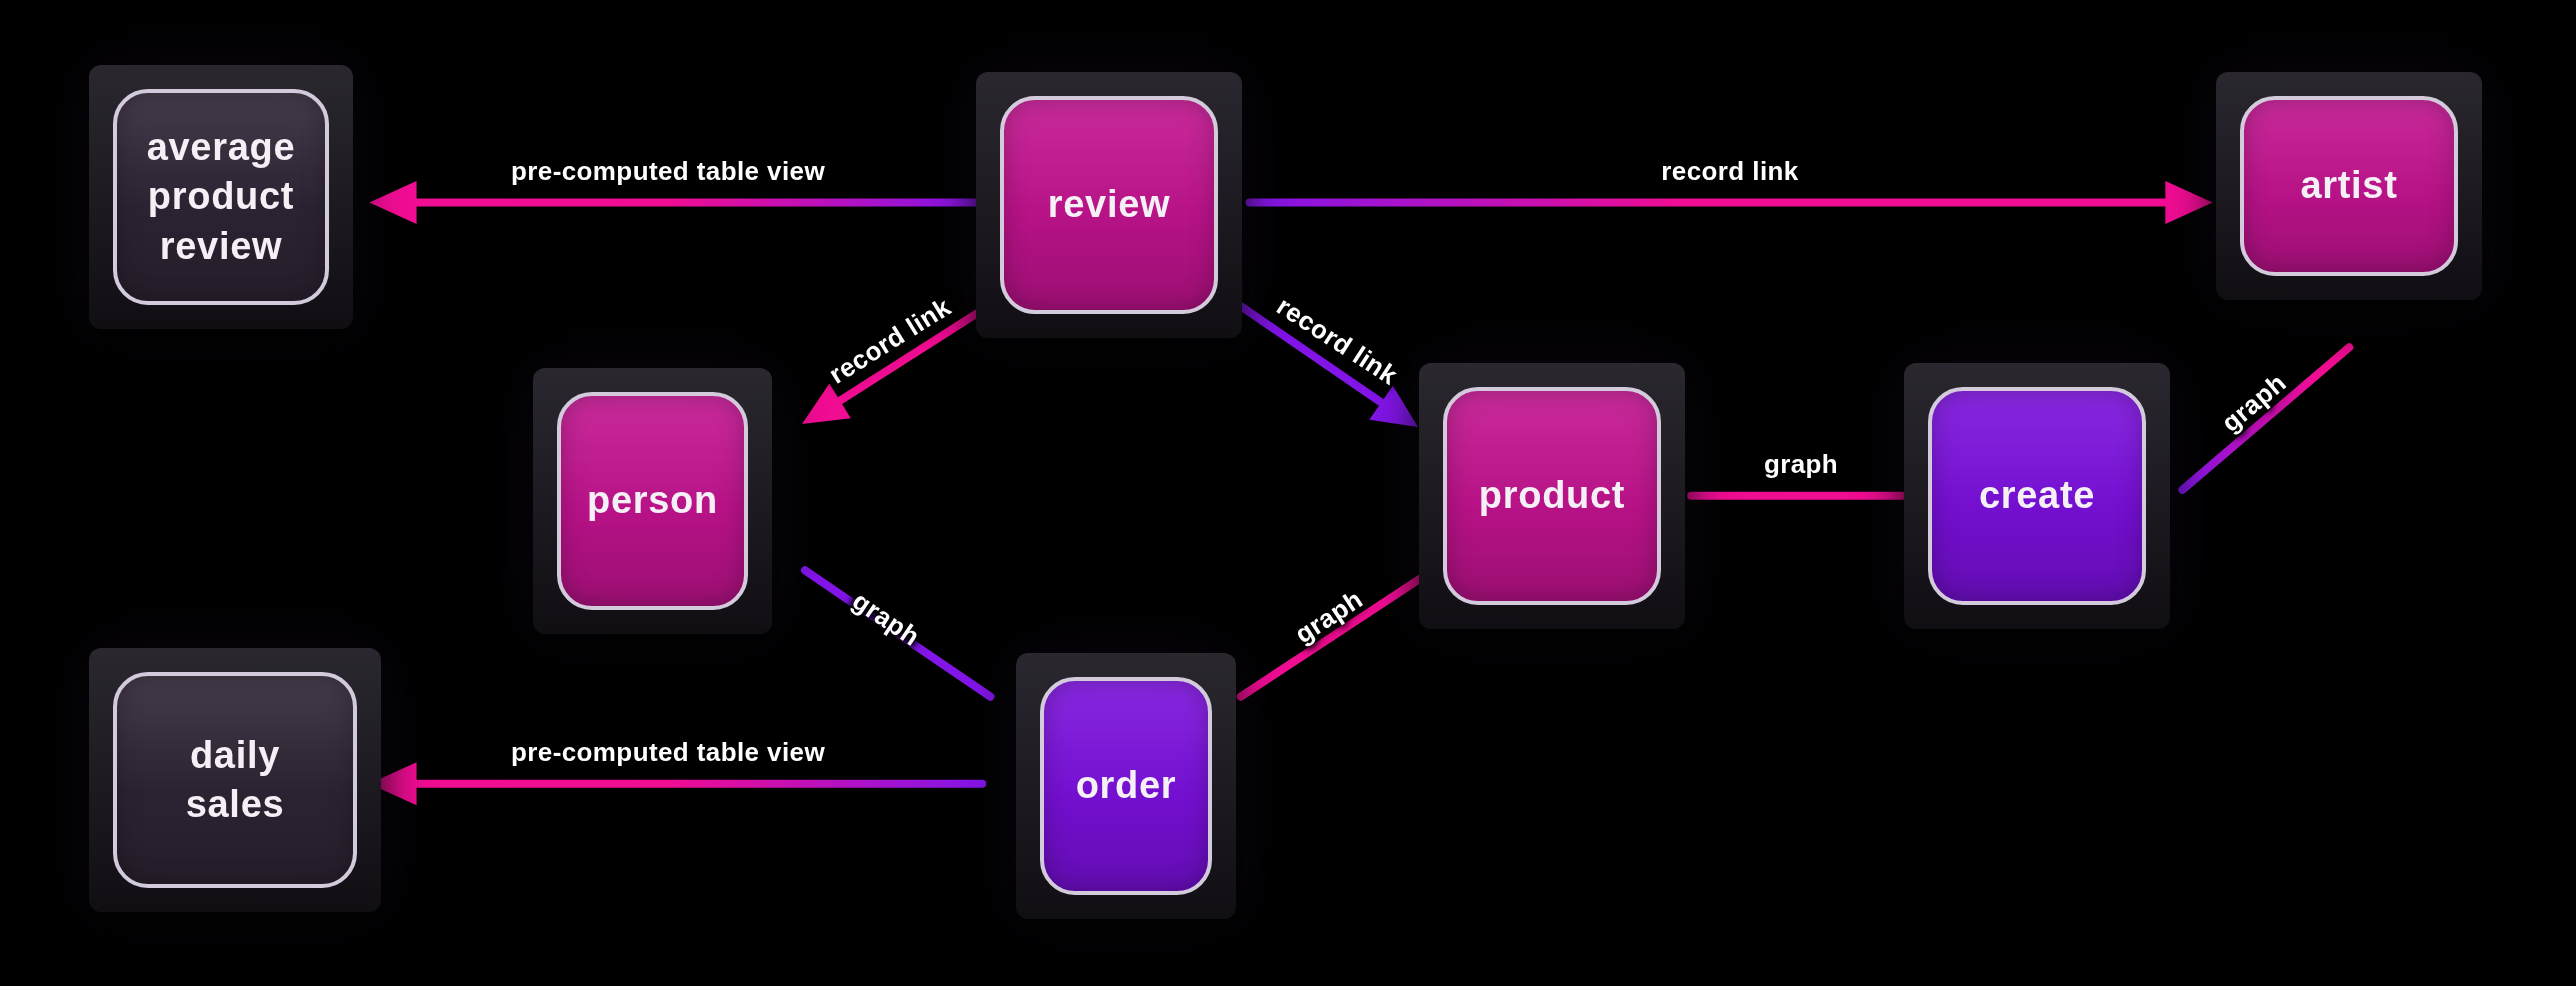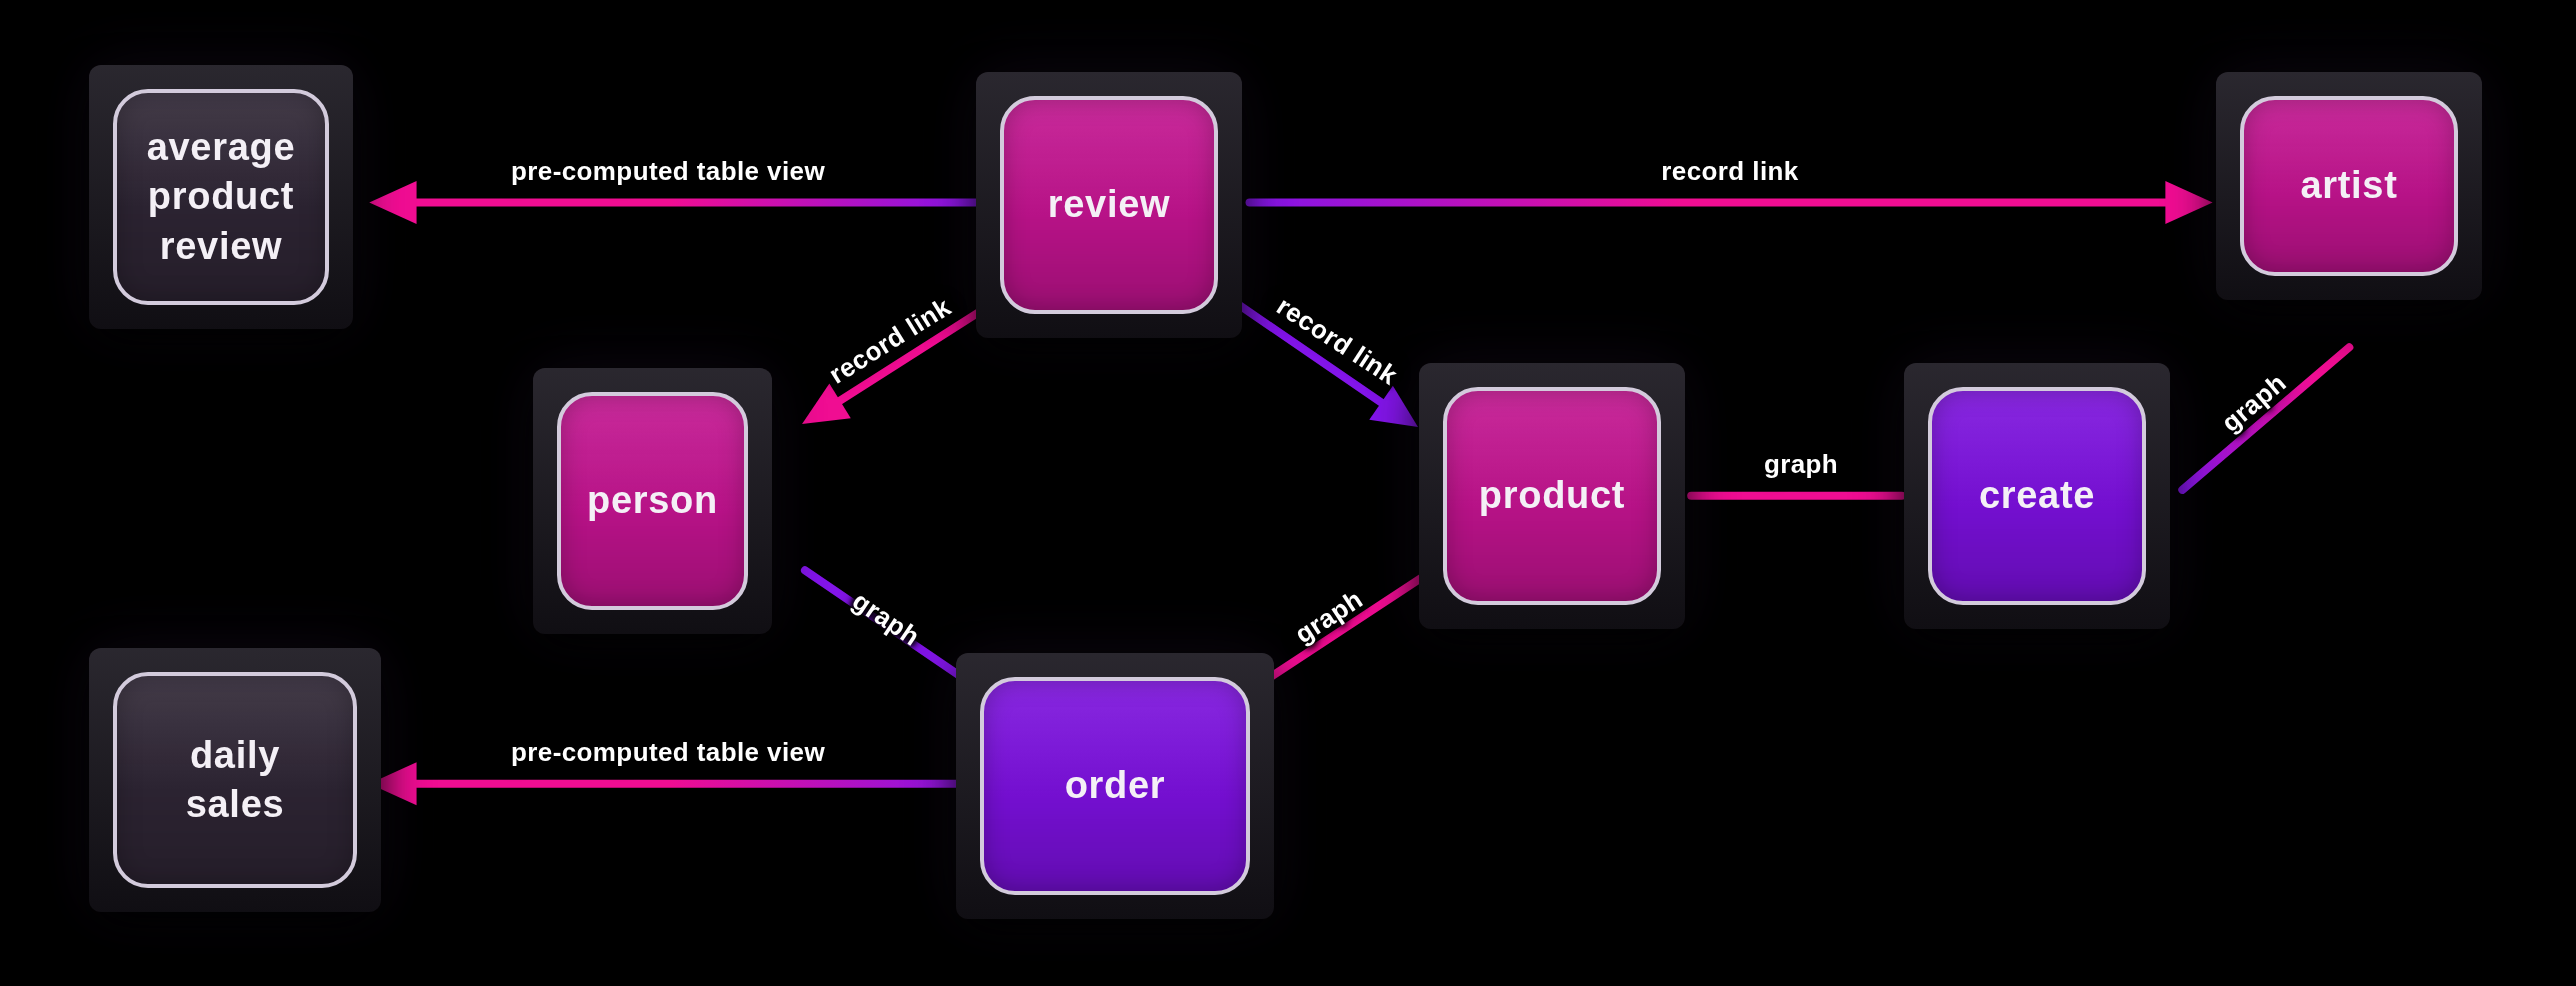--- a/index.html
+++ b/index.html
@@ -140,21 +140,21 @@
     </div>
   </div>
 
   <div class="node node--view" style="left:89px;top:648px;width:292px;height:264px;">
     <div class="node-inner">
       <div class="node-label">daily
 sales</div>
     </div>
   </div>
 
-  <div class="node node--purple" style="left:956px;top:653px;width:318px;height:266px;">
+  <div class="node node--purple" style="left:1016px;top:653px;width:220px;height:266px;">
     <div class="node-inner">
       <div class="node-label">order</div>
     </div>
   </div>
 
   <div class="edge-label" style="left:668px;top:171px;transform:translate(-50%,-50%);">pre-computed table view</div>
   <div class="edge-label" style="left:1730px;top:171px;transform:translate(-50%,-50%);">record link</div>
   <div class="edge-label" style="left:890px;top:341px;transform:translate(-50%,-50%) rotate(-32deg);">record link</div>
   <div class="edge-label" style="left:1337px;top:341px;transform:translate(-50%,-50%) rotate(33deg);">record link</div>
   <div class="edge-label" style="left:886px;top:619px;transform:translate(-50%,-50%) rotate(34deg);">graph</div>

